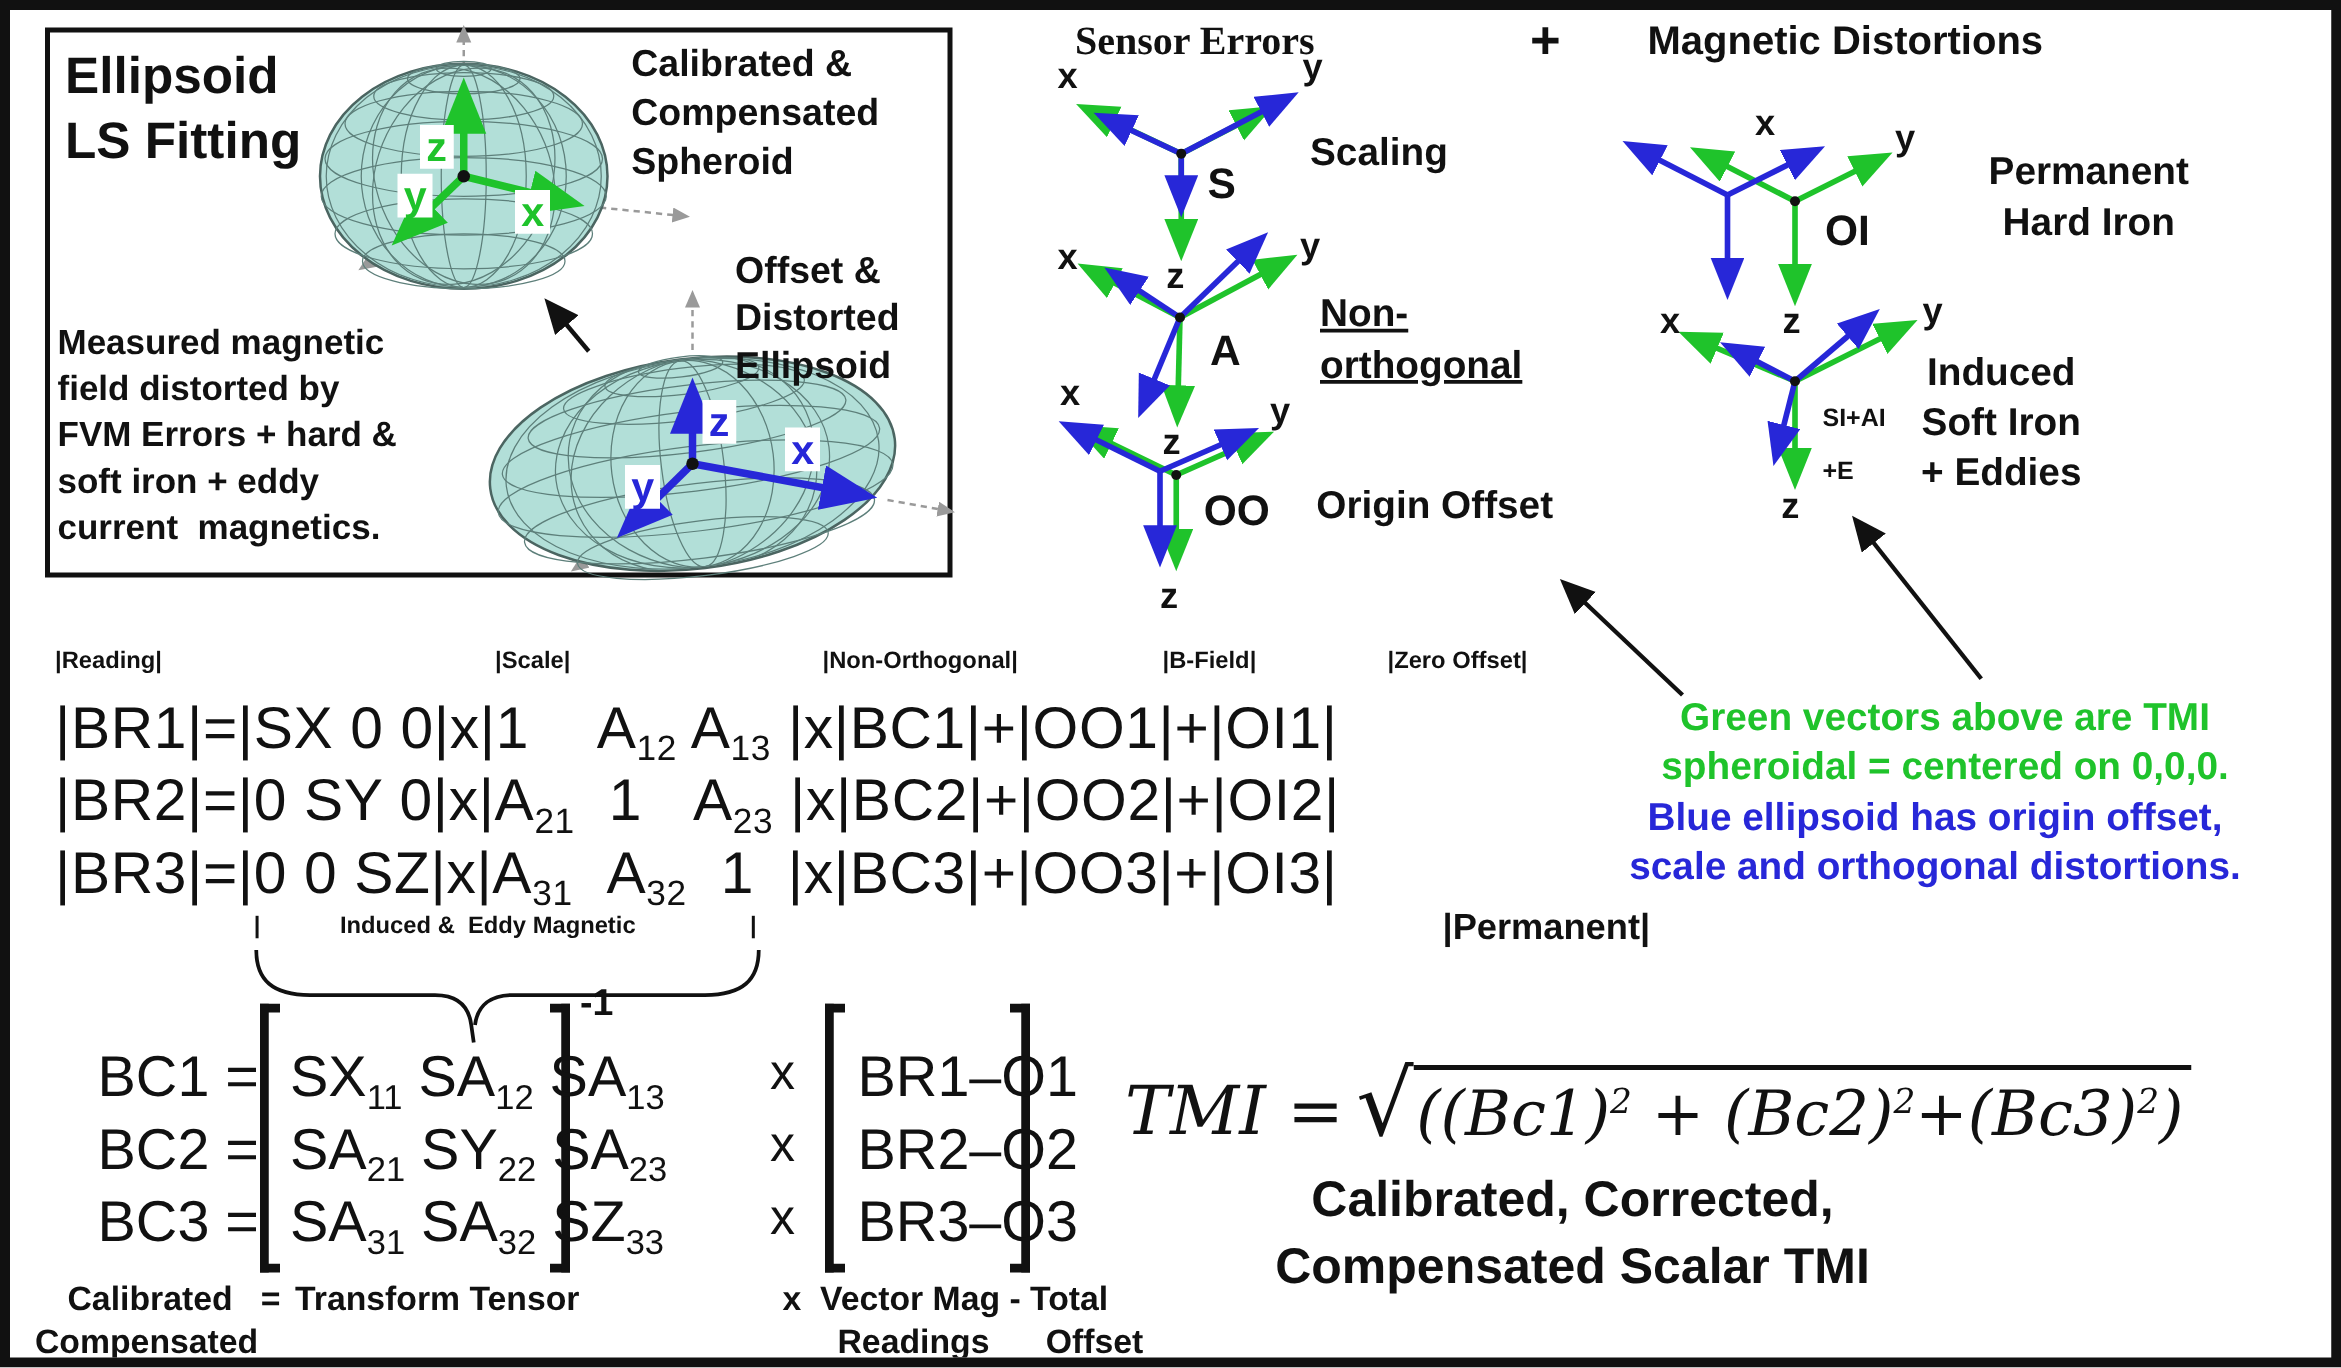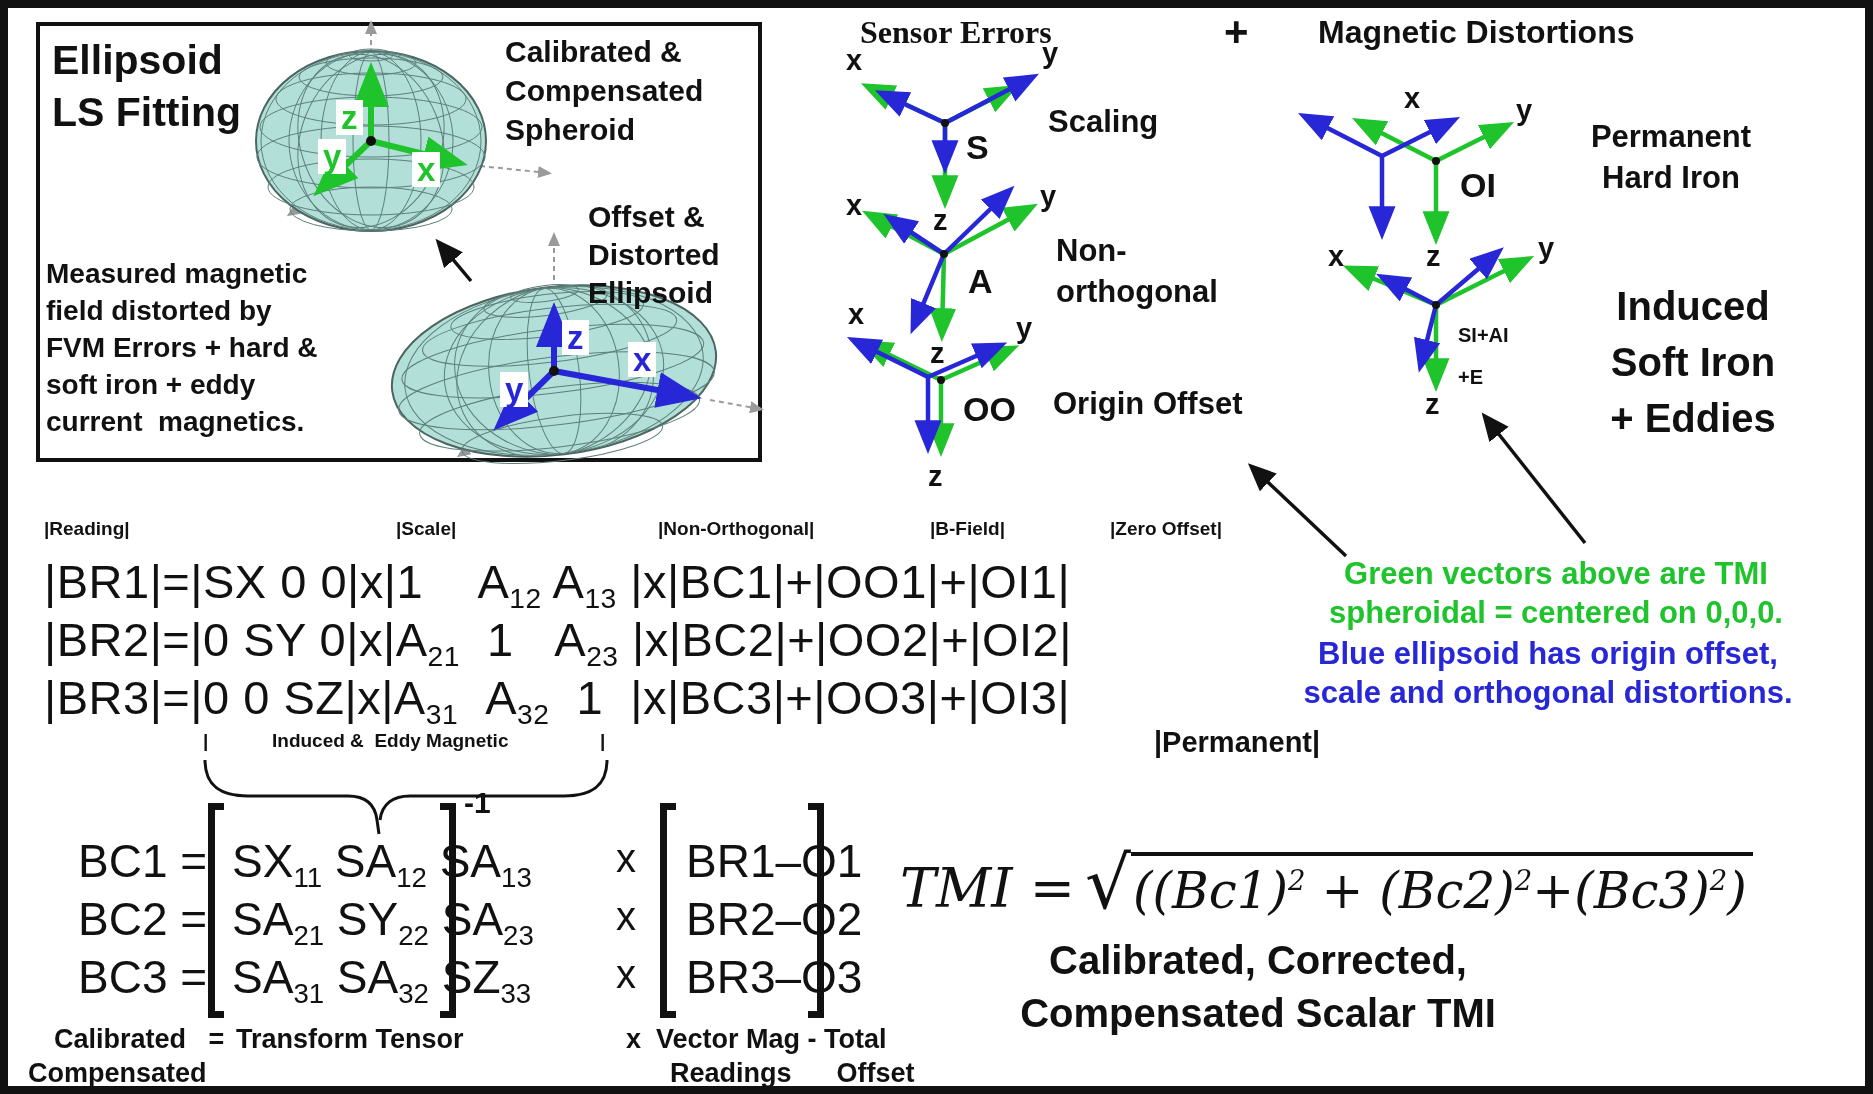--- a/index.html
+++ b/index.html
@@ -223,30 +223,30 @@
   <div class="axbox b2" style="left:492px;top:364px;">y</div>
   <div class="axbox b2" style="left:620px;top:334px;">x</div>
 
   <div class="txt b" style="left:852px;top:6px;font-size:32px;font-family:Liberation Serif, serif;">Sensor Errors</div>
   <div class="txt b" style="left:1216px;top:0px;font-size:42px;">+</div>
   <div class="txt b" style="left:1310px;top:6px;font-size:32px;">Magnetic Distortions</div>
 
   <div class="txt b" style="left:958px;top:120px;font-size:34px;">S</div>
   <div class="txt b" style="left:1040px;top:96px;font-size:31px;">Scaling</div>
   <div class="txt b" style="left:960px;top:254px;font-size:34px;">A</div>
-  <div class="txt b" style="left:1048px;top:222px;font-size:31px;line-height:41px;">Non-
+  <div class="txt b" style="left:1048px;top:222px;font-size:31px;line-height:41px;text-decoration:underline;">Non-
 orthogonal</div>
   <div class="txt b" style="left:955px;top:382px;font-size:34px;">OO</div>
   <div class="txt b" style="left:1045px;top:378px;font-size:31px;">Origin Offset</div>
   <div class="txt b" style="left:1452px;top:158px;font-size:34px;">OI</div>
   <div class="txt b" style="left:1558px;top:108px;width:210px;text-align:center;font-size:31px;line-height:41px;">Permanent
 Hard Iron</div>
   <div class="txt b" style="left:1450px;top:306px;font-size:20px;line-height:42px;">SI+AI
 +E</div>
-  <div class="txt b" style="left:1580px;top:270px;width:210px;text-align:center;font-size:40px;line-height:56px;">Induced
+  <div class="txt b" style="left:1488px;top:270px;width:210px;text-align:center;font-size:31px;line-height:40px;">Induced
 Soft Iron
 + Eddies</div>
 
   <div class="hdr" style="left:36px;top:510px;">|Reading|</div>
   <div class="hdr" style="left:388px;top:510px;">|Scale|</div>
   <div class="hdr" style="left:650px;top:510px;">|Non-Orthogonal|</div>
   <div class="hdr" style="left:922px;top:510px;">|B-Field|</div>
   <div class="hdr" style="left:1102px;top:510px;">|Zero Offset|</div>
 
   <div class="eq" style="left:36px;top:546px;">|BR1|=|SX 0 0|x|1&nbsp;&nbsp;&nbsp;&nbsp;A<sub>12</sub> A<sub>13</sub>&nbsp;|x|BC1|+|OO1|+|OI1|</div>

